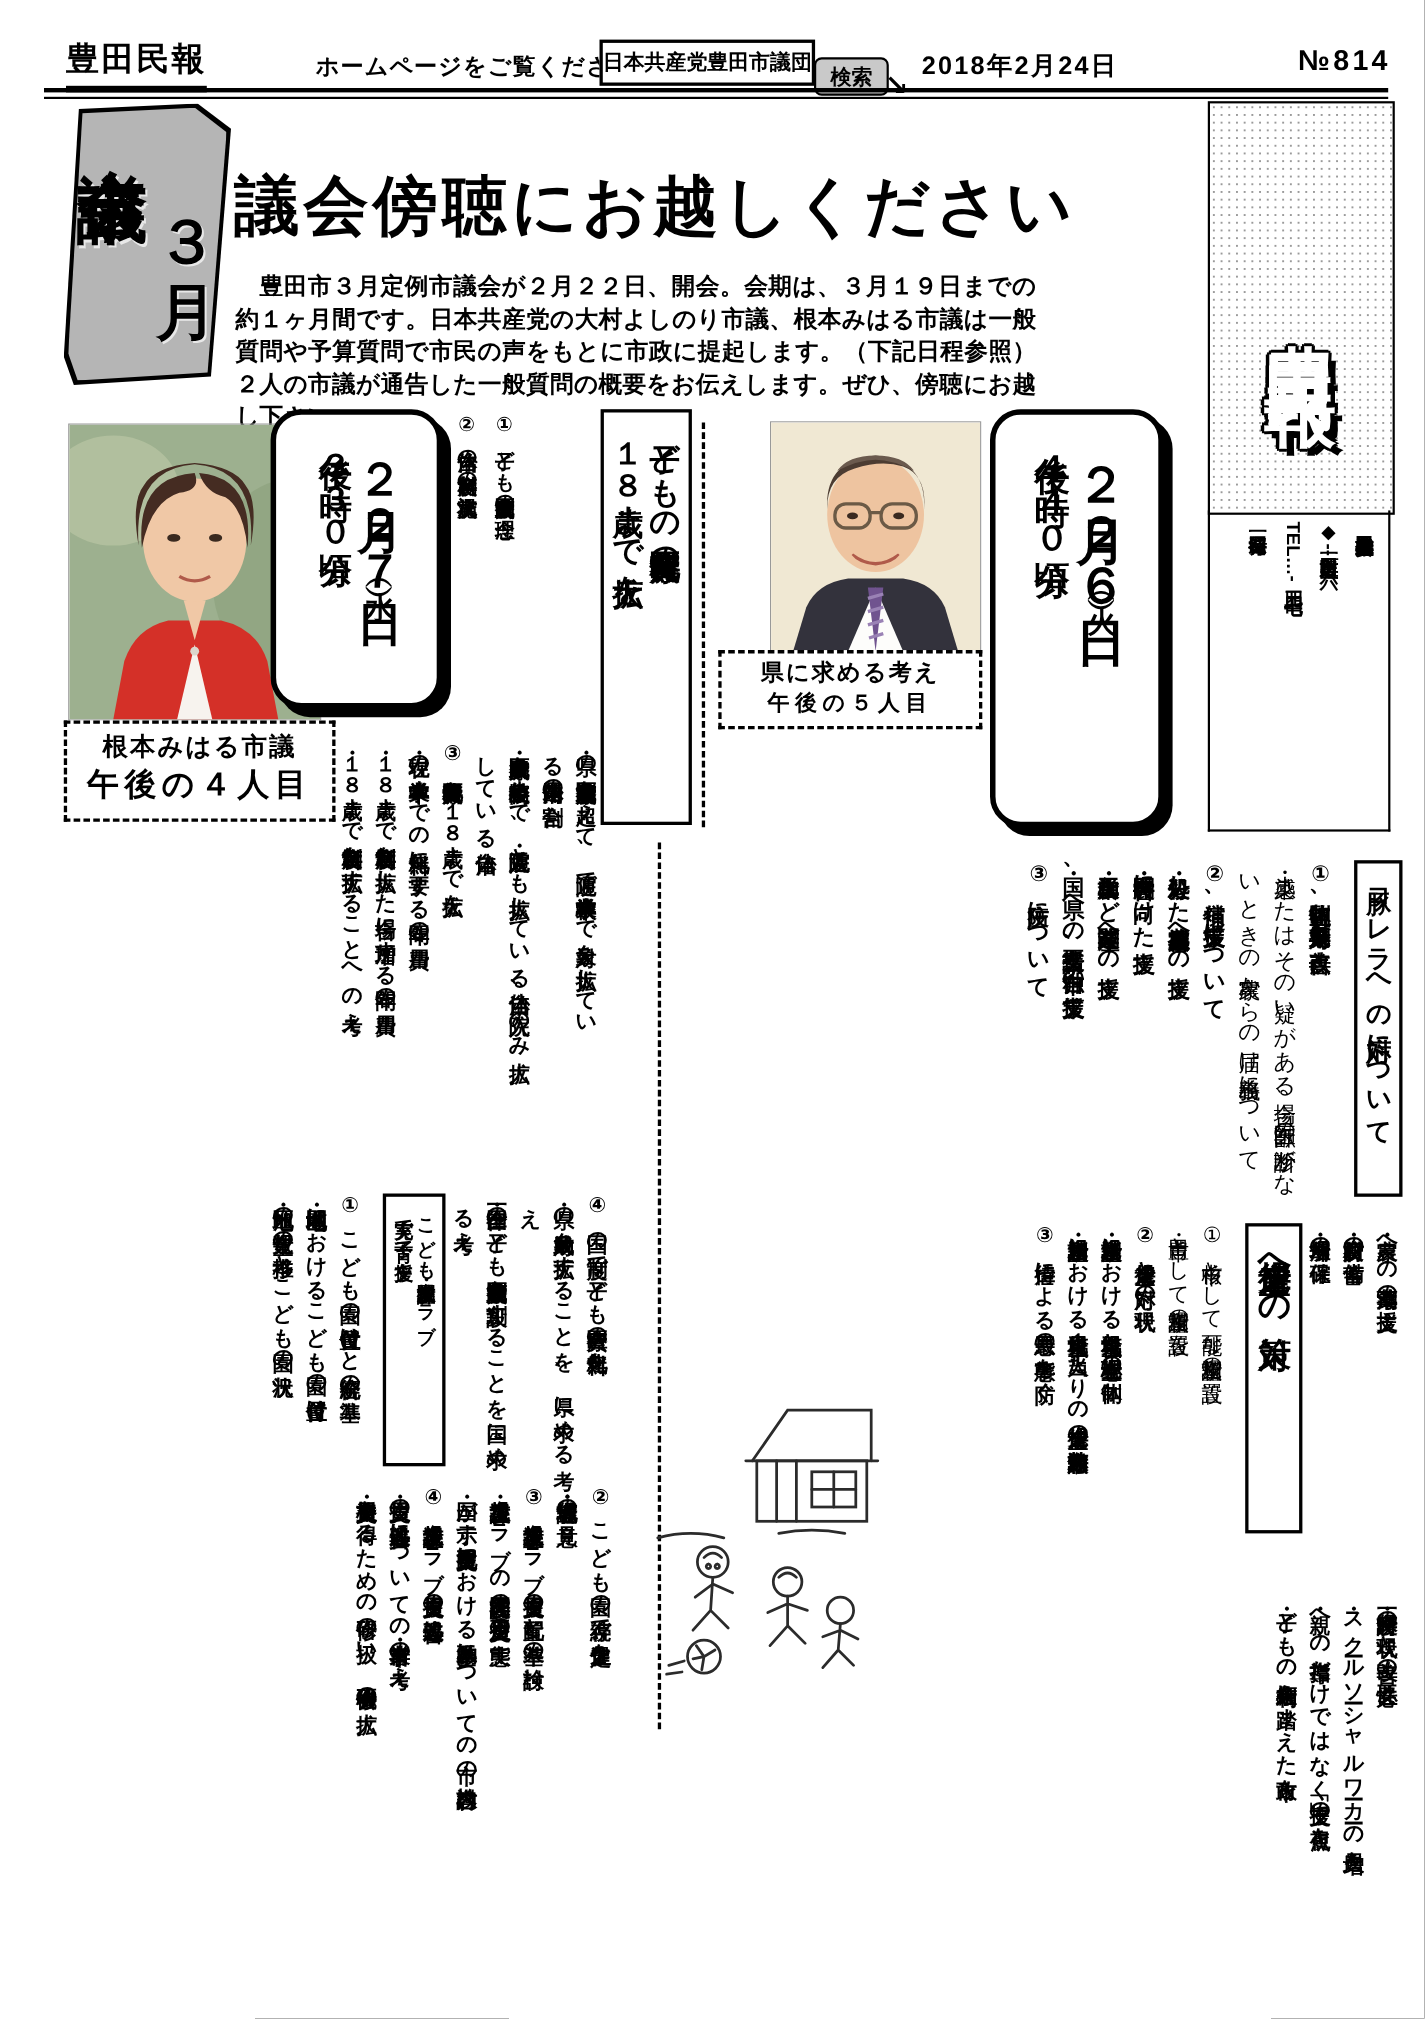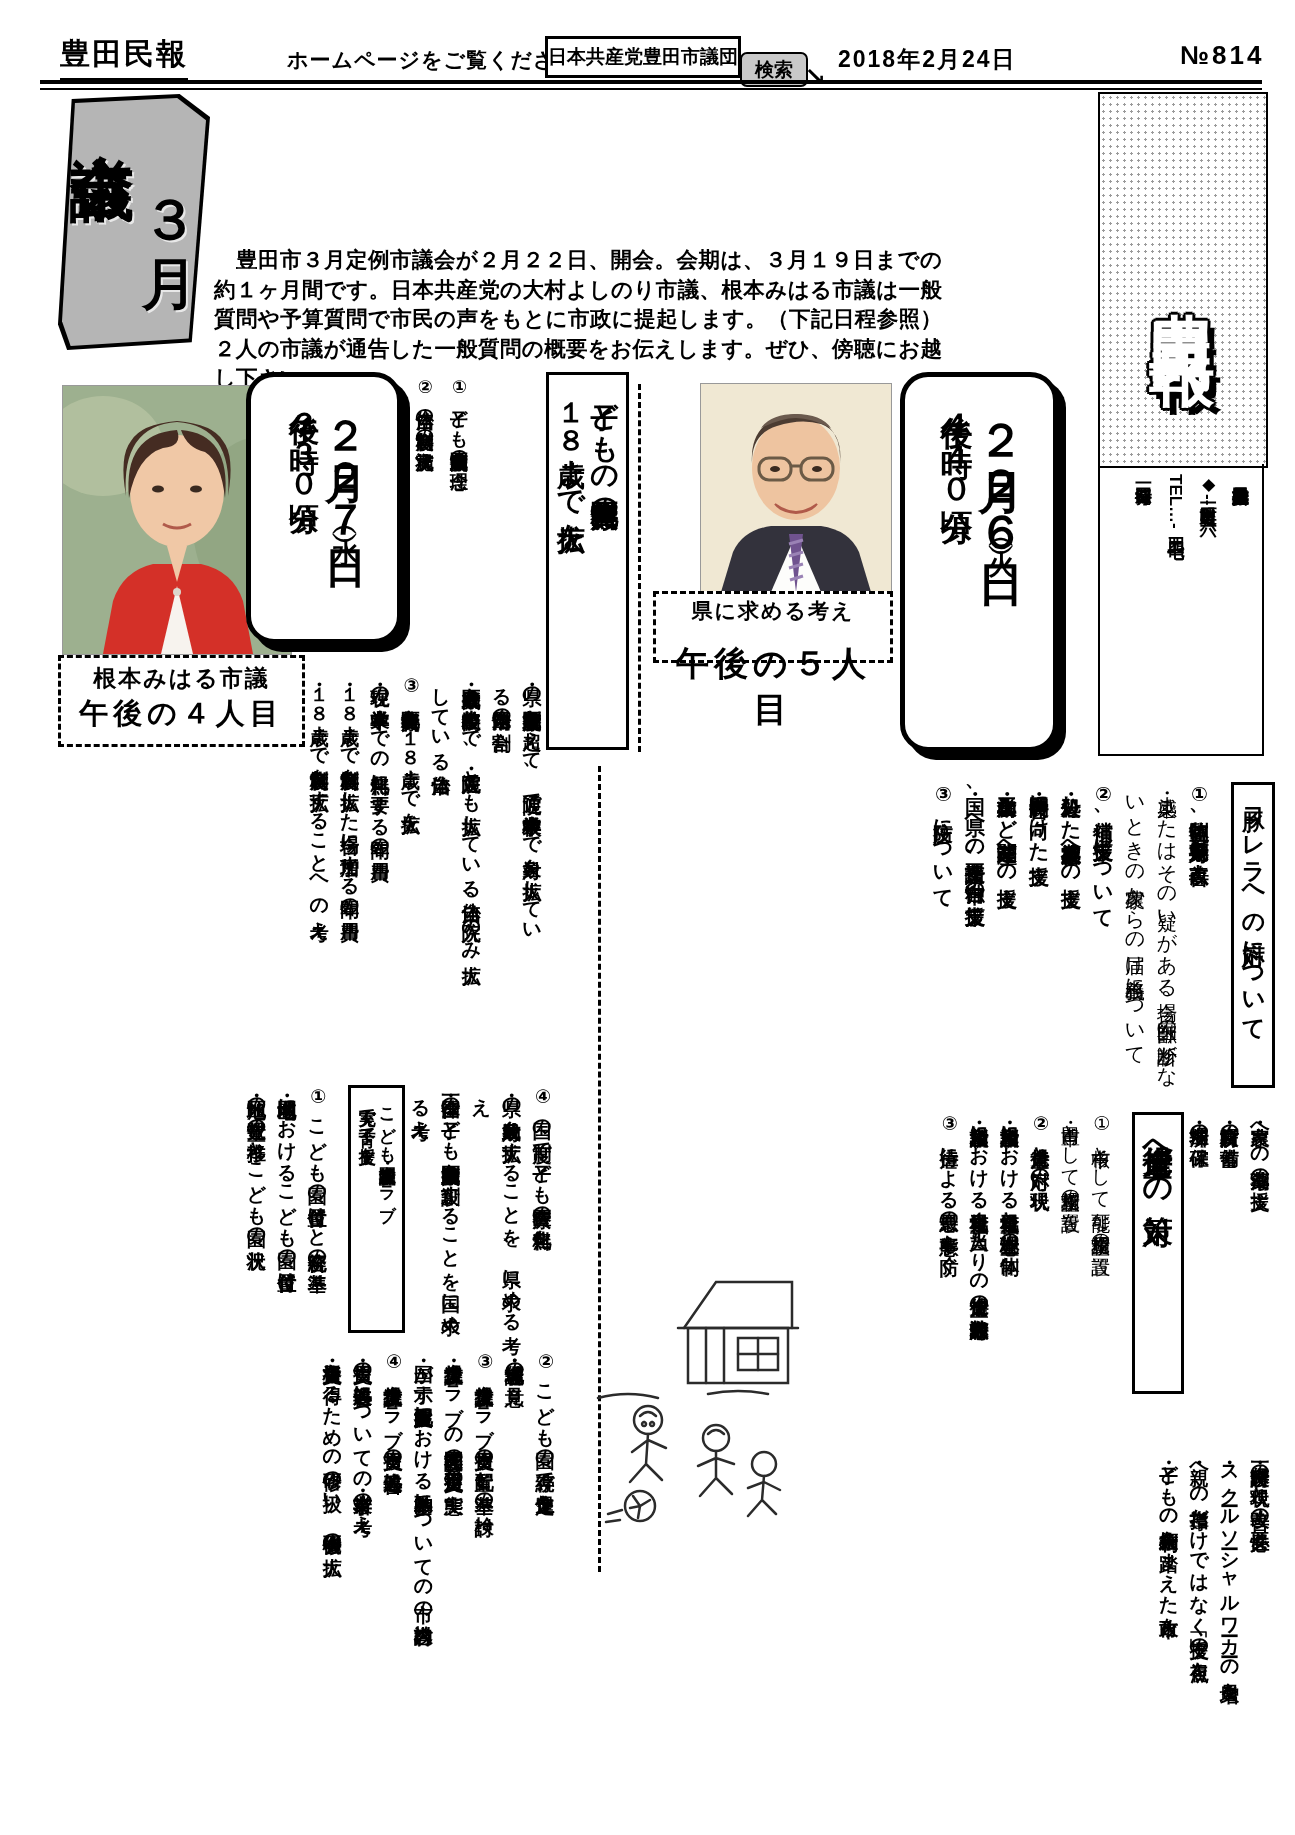--- a/index.html
+++ b/index.html
@@ -89,20 +89,21 @@
   <div class="abs rule1"></div>
   <div class="abs rule2"></div>
 
   <div class="abs badge-outer">
     <div class="badge-inner">
       <div class="badge-label">市議会</div>
       <div class="badge-month">３月</div>
     </div>
   </div>
 
+  <div class="abs headline" style="top:154px;">議会傍聴にお越しください</div>
   <div class="abs intro">　豊田市３月定例市議会が２月２２日、開会。会期は、３月１９日までの約１ヶ月間です。日本共産党の大村よしのり市議、根本みはる市議は一般質問や予算質問で市民の声をもとに市政に提起します。（下記日程参照）２人の市議が通告した一般質問の概要をお伝えします。ぜひ、傍聴にお越し下さい。</div>
 
   <div class="abs mast">
     <div class="mast-logo">豊田民報</div>
   </div>
   <div class="abs pub">
       <div class="vitem">日本共産党豊田市委員会</div>
       <div class="vitem">◆豊田市日之出町一-六-六</div>
       <div class="vitem">TEL…三四-四七七二</div>
       <div class="vitem">毎週一回発行</div>
@@ -165,21 +166,21 @@
       <rect x="58" y="74" width="32" height="22" rx="10" fill="none" stroke="#6b5a46" stroke-width="3"></rect>
       <rect x="100" y="74" width="32" height="22" rx="10" fill="none" stroke="#6b5a46" stroke-width="3"></rect>
       <line x1="90" y1="82" x2="100" y2="82" stroke="#6b5a46" stroke-width="3"></line>
       <ellipse cx="74" cy="85" rx="5" ry="3" fill="#3a2a20"></ellipse>
       <ellipse cx="116" cy="85" rx="5" ry="3" fill="#3a2a20"></ellipse>
       <path d="M74 120 Q95 136 116 120 Q110 128 95 129 Q80 128 74 120Z" fill="#fff" stroke="#b05a4a" stroke-width="2"></path>
     </svg>
   </div>
   <div class="abs cap" style="left:653px;top:591px;width:240px;height:72px;padding-top:3px;">
     <div class="nm" style="font-size:21px;">県に求める考え</div>
-    <div class="slot" style="font-size:34px;margin-top:16px;">午後の５人目</div>
+    <div class="slot" style="font-size:20px;">午後の５人目</div>
   </div>
   <div class="abs datebox" style="left:900px;top:372px;width:158px;height:380px;">
     <div class="cols">
       <div class="d-main" style="font-size:46px;">
         <span>２月２６日</span><span class="d-day">（火）</span>
       </div>
       <div class="d-time" style="font-size:32px;">午後４時４０分頃</div>
     </div>
   </div>
 

